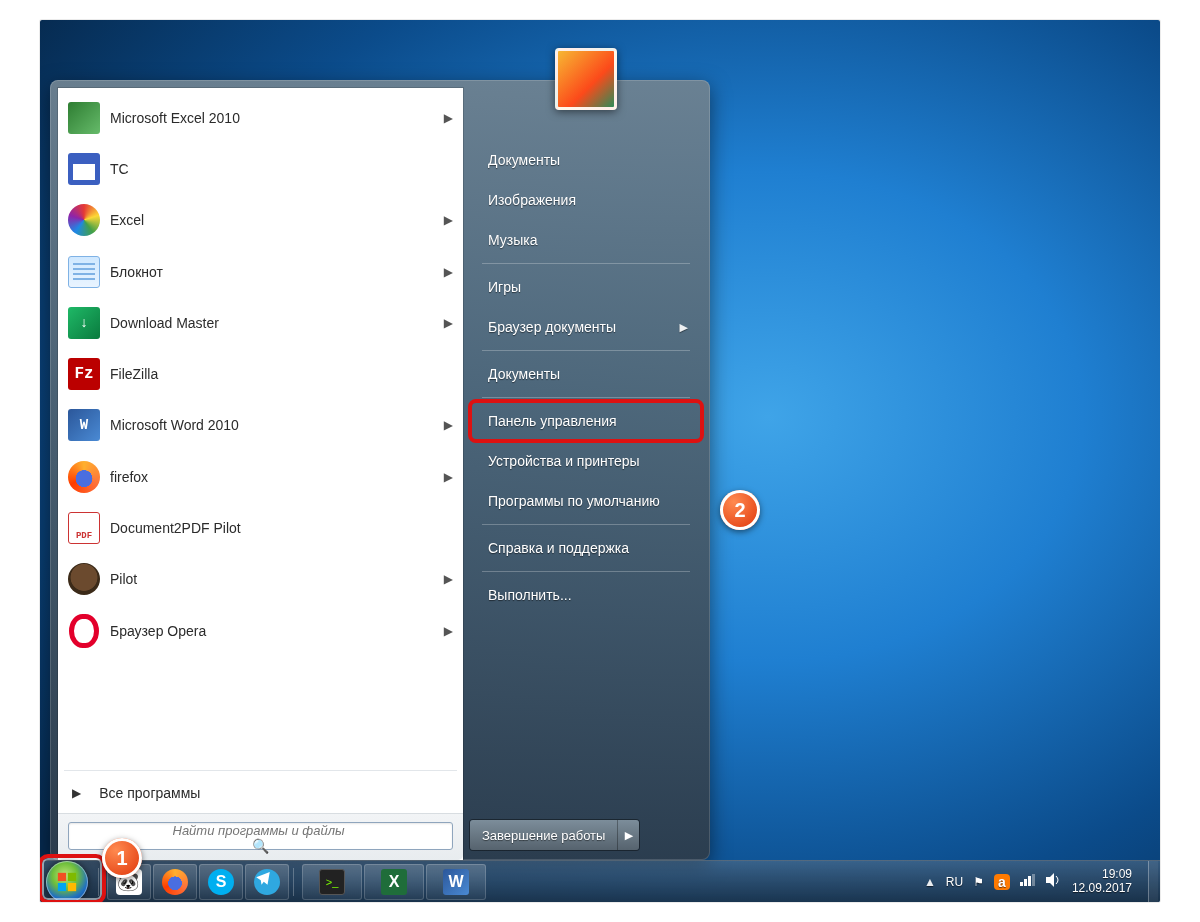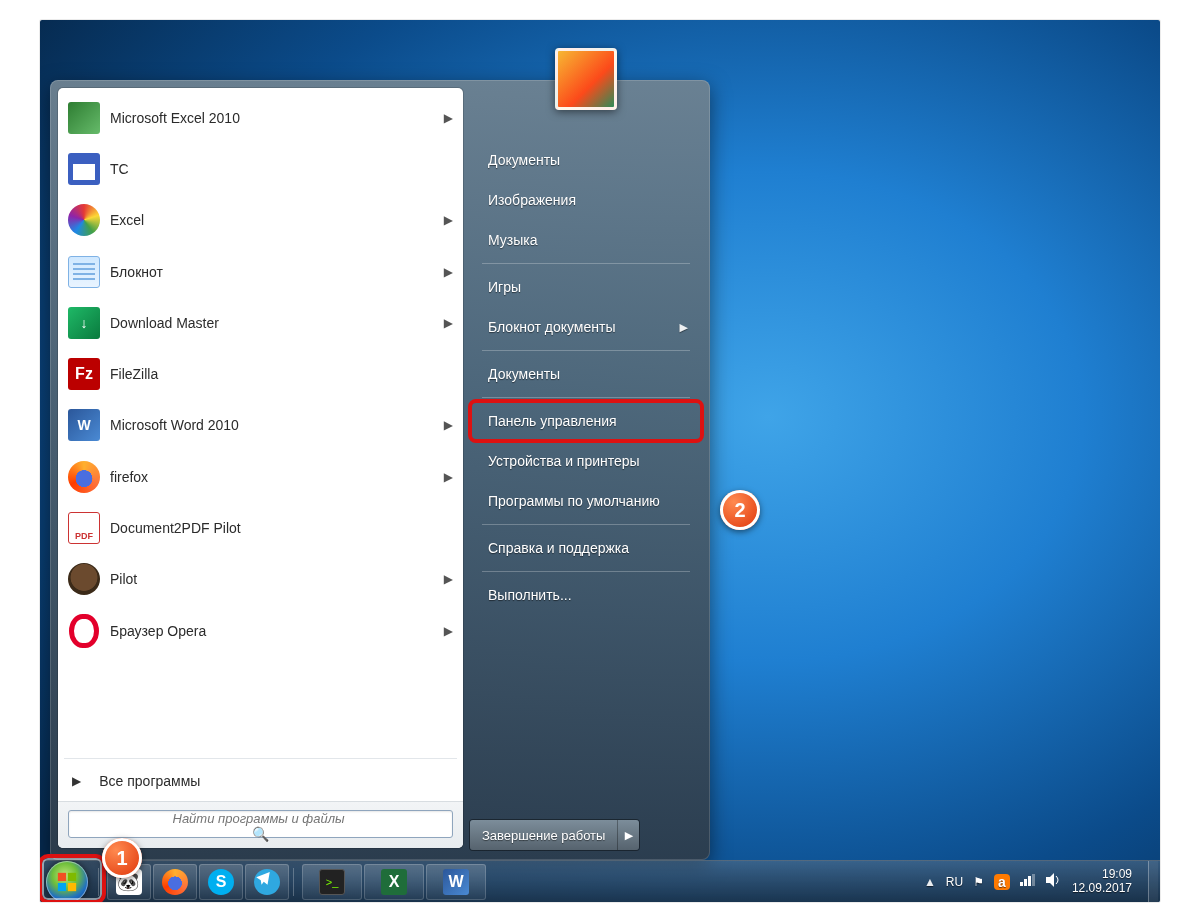--- a/index.html
+++ b/index.html
@@ -13,30 +13,30 @@
   }
   
   .startmenu {
     position: absolute; left: 10px; bottom: 42px; width: 660px; height: 780px;
     border-radius: 8px;
     background: linear-gradient(180deg, rgba(110,130,145,.95) 0%, rgba(80,100,115,.92) 40%, rgba(45,60,75,.94) 100%);
     box-shadow: 0 0 0 1px rgba(255,255,255,.15) inset, 0 6px 20px rgba(0,0,0,.5);
     padding: 8px;
   }
   .sm-left {
-    position: absolute; left: 8px; top: 8px; bottom: 12px; width: 405px;
-    background: #fff; border-radius: 5px; display: flex; flex-direction: column;
+    position: absolute; left: 8px; top: 8px; bottom: 0; width: 405px;
+    background: #fff; border-radius: 0; display: flex; flex-direction: column;
     box-shadow: 0 0 0 1px rgba(0,0,0,.15);
   }
   .sm-programs { flex: 1; padding: 4px 2px 0 2px; }
   .sm-item {
     display: flex; align-items: center; height: 51.3px; padding: 0 8px;
     color: #2b2b2b; font-size: 14px; cursor: default; position: relative;
   }
-  .sm-icon { width: 32px; height: 32px; margin-right: 10px; flex: 0 0 32px; border-radius: 3px; }
+  .sm-icon { width: 32px; height: 32px; margin-right: 10px; flex: 0 0 32px; border-radius: 3px; font-family: Liberation Mono, monospace; }
   .sm-arrow { margin-left: auto; color: #555; font-size: 12px; }
   .sm-divider { height: 1px; background: #e2e6ea; margin: 2px 6px; }
   .sm-allprogs { display: flex; align-items: center; height: 40px; padding: 0 14px; color: #2b2b2b; font-size: 14px; }
   .sm-allprogs .tri { margin-right: 18px; font-size: 12px; color: #333; }
   .sm-search-wrap { padding: 8px 10px 10px 10px; background: linear-gradient(180deg,#f2f4f6,#e8ecef); border-top: 1px solid #d8dde1; border-radius: 0 0 5px 5px; }
   .sm-search {
     display: flex; align-items: center; height: 28px; border: 1px solid #8fa5bd; border-radius: 3px;
     background: #fff; padding: 0 6px 0 8px; box-shadow: inset 0 1px 2px rgba(0,0,0,.1); flex-direction: column;
   }
   .sm-search input { border: 0; outline: 0; flex: 1; font-size: 13px; font-style: italic; color: #888; background: transparent; }
@@ -224,21 +224,21 @@
             <span>Изображения</span>
           </div>
           <div class="ritem">
             <span>Музыка</span>
           </div>
           <div class="sep"></div>
           <div class="ritem">
             <span>Игры</span>
           </div>
           <div class="ritem">
-            <span>Блокнот документы</span>
+            <span>Браузер документы</span>
             <span class="ra">▶</span>
           </div>
           <div class="sep"></div>
           <div class="ritem">
             <span>Документы</span>
           </div>
           <div class="sep"></div>
           <div class="ritem highlight">
             <span>Панель управления</span>
           </div>

